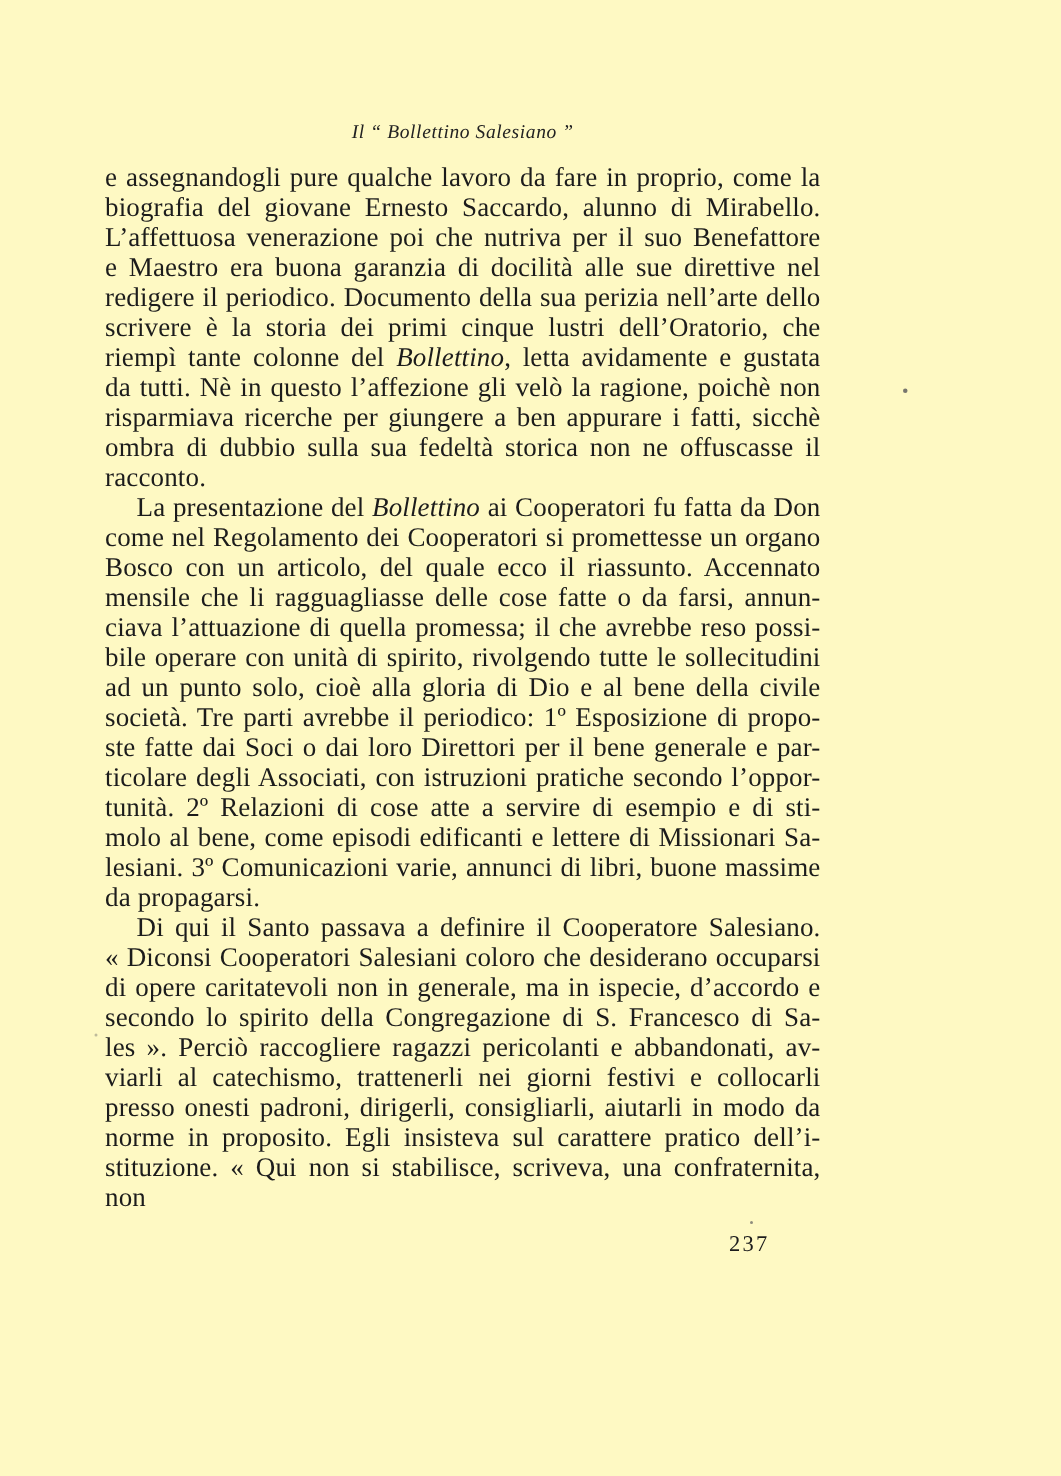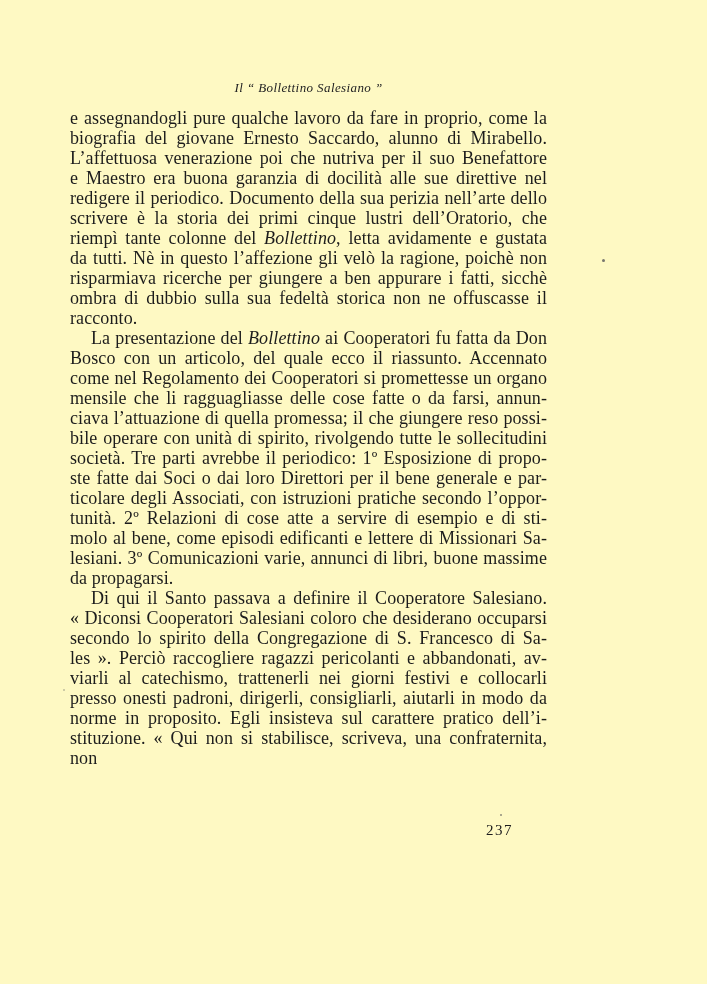--- a/index.html
+++ b/index.html
@@ -75,36 +75,38 @@
         <div class="line"><span>redigere il periodico. Documento della sua perizia nell’arte dello</span></div>
         <div class="line"><span>scrivere è la storia dei primi cinque lustri dell’Oratorio, che</span></div>
         <div class="line"><span>riempì tante colonne del </span><span class="it">Bollettino</span><span>, letta avidamente e gustata</span></div>
         <div class="line"><span>da tutti. Nè in questo l’affezione gli velò la ragione, poichè non</span></div>
         <div class="line"><span>risparmiava ricerche per giungere a ben appurare i fatti, sicchè</span></div>
         <div class="line"><span>ombra di dubbio sulla sua fedeltà storica non ne offuscasse il</span></div>
         <div class="line last"><span>racconto.</span></div>
       </div>
       <div class="para">
         <div class="line first"><span>La presentazione del </span><span class="it">Bollettino</span><span> ai Cooperatori fu fatta da Don</span></div>
+        <div class="line"><span>come nel Regolamento dei Cooperatori si promettesse un organo</span></div>
         <div class="line"><span>Bosco con un articolo, del quale ecco il riassunto. Accennato</span></div>
-        <div class="line"><span>come nel Regolamento dei Cooperatori si promettesse un organo</span></div>
         <div class="line"><span>mensile che li ragguagliasse delle cose fatte o da farsi, annun-</span></div>
-        <div class="line"><span>ciava l’attuazione di quella promessa; il che giungere reso possi-</span></div>
+        <div class="line"><span>ciava l’attuazione di quella promessa; il che avrebbe reso possi-</span></div>
         <div class="line"><span>bile operare con unità di spirito, rivolgendo tutte le sollecitudini</span></div>
+        <div class="line"><span>ad un punto solo, cioè alla gloria di Dio e al bene della civile</span></div>
         <div class="line"><span>società. Tre parti avrebbe il periodico: 1º Esposizione di propo-</span></div>
         <div class="line"><span>ste fatte dai Soci o dai loro Direttori per il bene generale e par-</span></div>
         <div class="line"><span>ticolare degli Associati, con istruzioni pratiche secondo l’oppor-</span></div>
         <div class="line"><span>tunità. 2º Relazioni di cose atte a servire di esempio e di sti-</span></div>
         <div class="line"><span>molo al bene, come episodi edificanti e lettere di Missionari Sa-</span></div>
         <div class="line"><span>lesiani. 3º Comunicazioni varie, annunci di libri, buone massime</span></div>
         <div class="line last"><span>da propagarsi.</span></div>
       </div>
       <div class="para">
         <div class="line first"><span>Di qui il Santo passava a definire il Cooperatore Salesiano.</span></div>
         <div class="line"><span>« Diconsi Cooperatori Salesiani coloro che desiderano occuparsi</span></div>
+        <div class="line"><span>di opere caritatevoli non in generale, ma in ispecie, d’accordo e</span></div>
         <div class="line"><span>secondo lo spirito della Congregazione di S. Francesco di Sa-</span></div>
         <div class="line"><span>les ». Perciò raccogliere ragazzi pericolanti e abbandonati, av-</span></div>
         <div class="line"><span>viarli al catechismo, trattenerli nei giorni festivi e collocarli</span></div>
         <div class="line"><span>presso onesti padroni, dirigerli, consigliarli, aiutarli in modo da</span></div>
         <div class="line"><span>norme in proposito. Egli insisteva sul carattere pratico dell’i-</span></div>
         <div class="line"><span>stituzione. « Qui non si stabilisce, scriveva, una confraternita, non</span></div>
       </div>
     </div>
 
   <div class="page-number">237</div>

